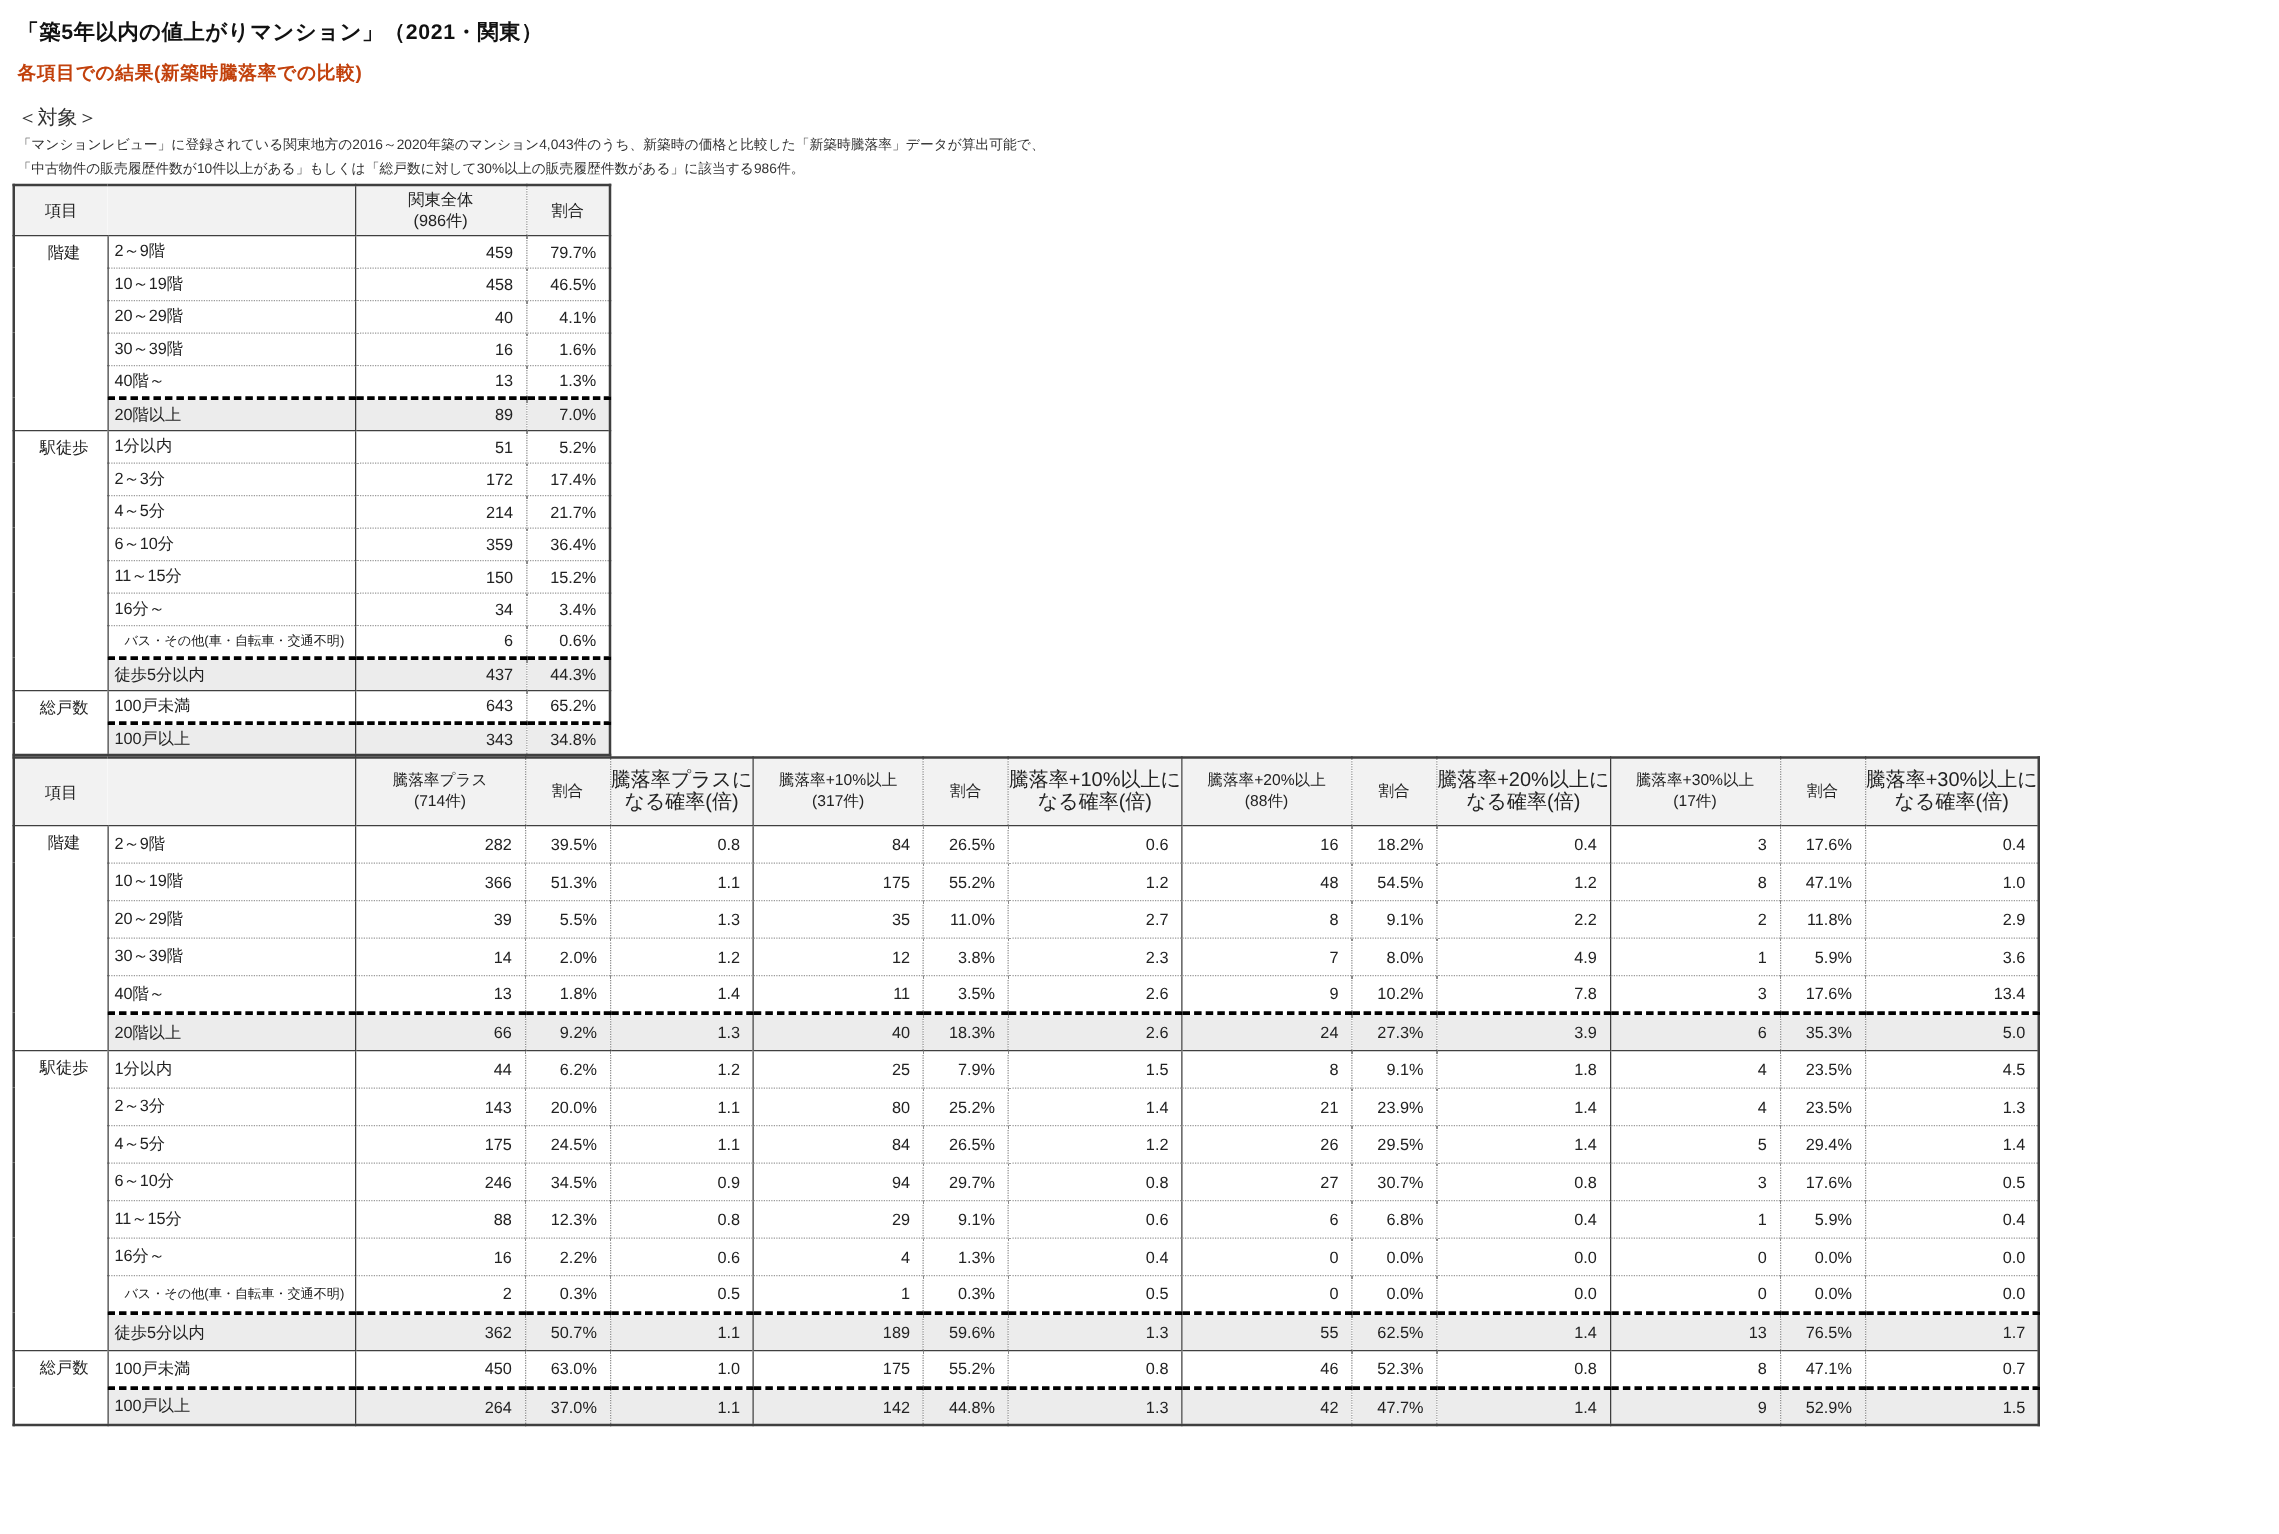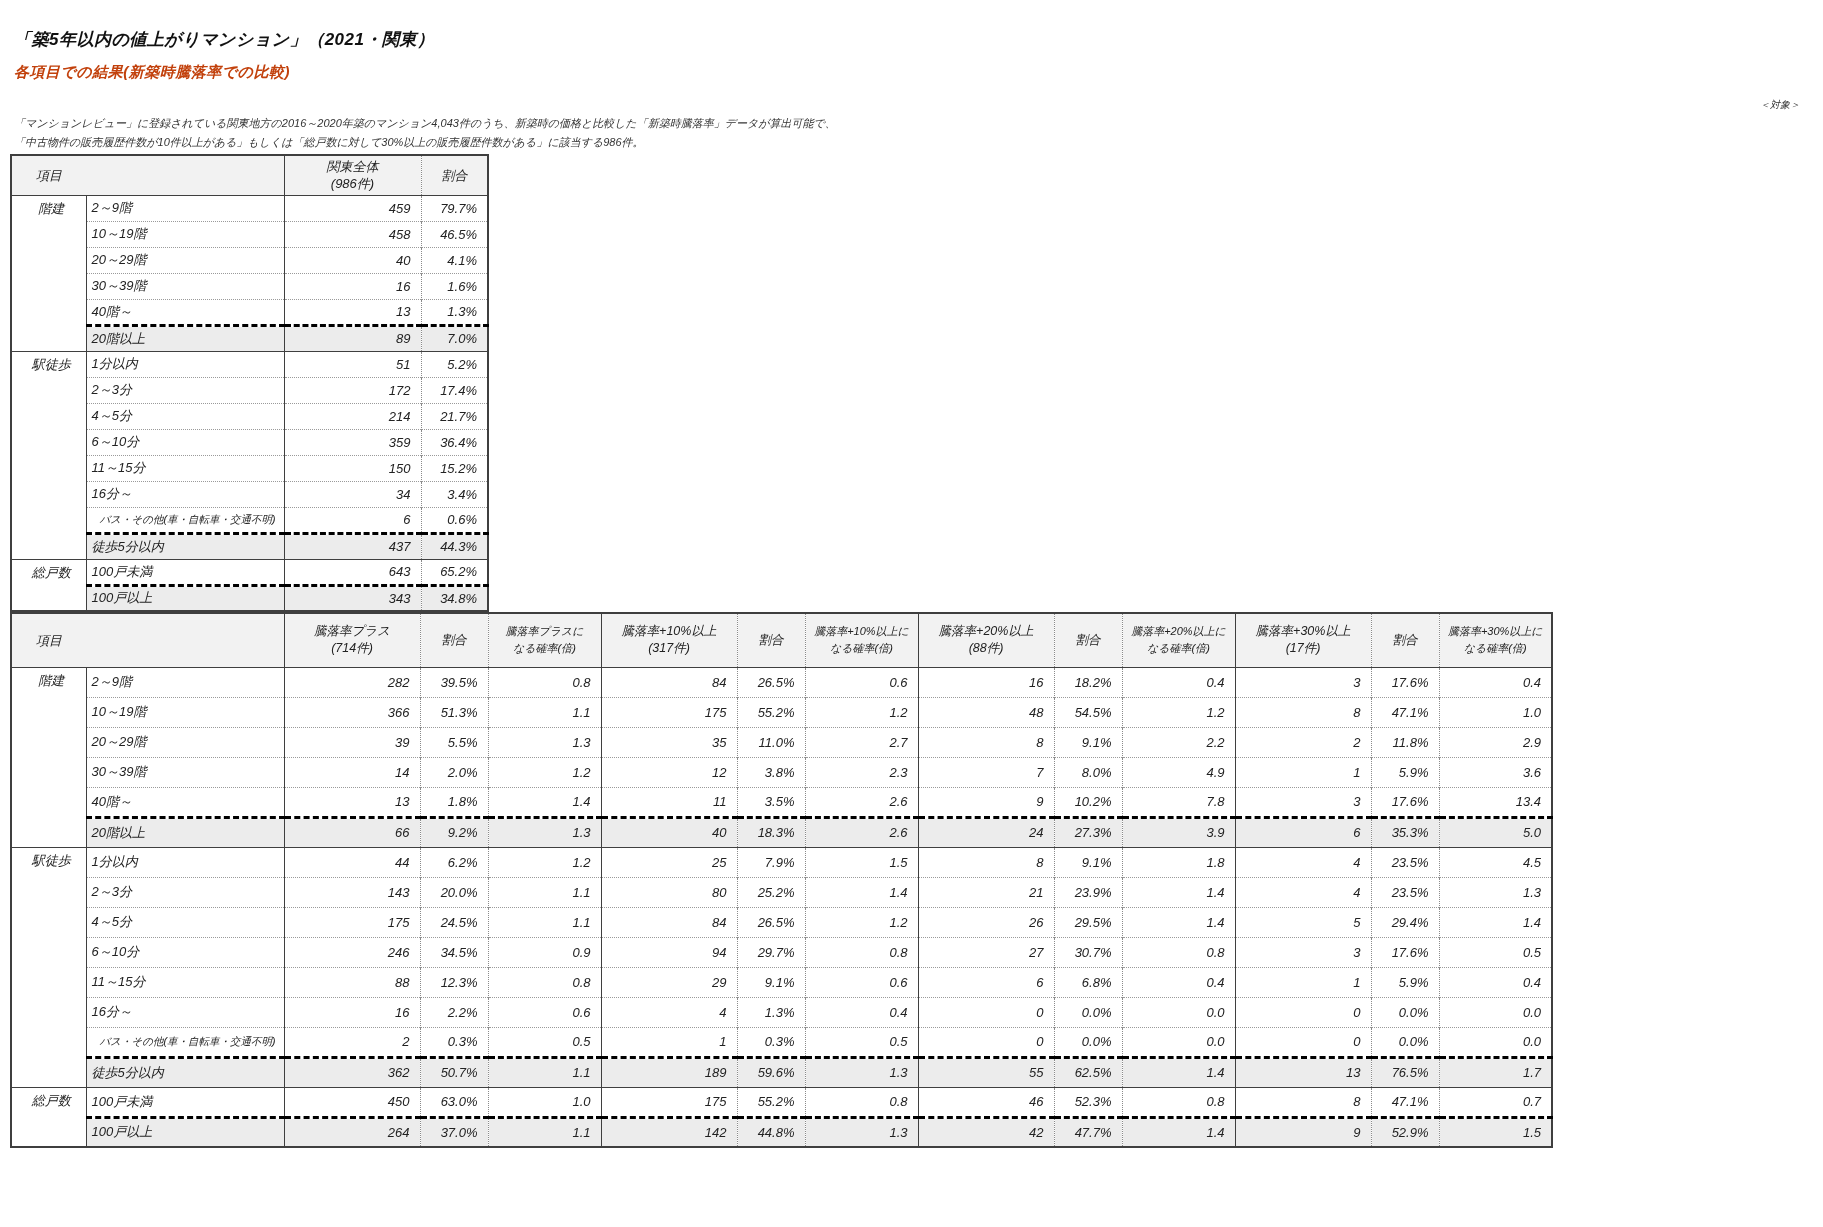--- a/index.html
+++ b/index.html
@@ -4,43 +4,41 @@
 <style>
   html, body {
     margin: 0;
     padding: 0;
     background: #ffffff;
     color: #222;
     font-family: "Liberation Sans", "DejaVu Sans", sans-serif;
   }
   .doc {
     width: 1800px;
-    padding: 24px 0 20px 10px;
+    padding: 10px 0 20px 10px;
     box-sizing: border-box;
-    font-style: italic;
   }
   .title {
     font-size: 17px;
     font-weight: bold;
     color: #111;
     margin: 4px 0 12px 4px;
     letter-spacing: 0.5px;
   }
   .subtitle {
     font-size: 15px;
     font-weight: bold;
     color: #c2410c;
     margin: 0 0 16px 4px;
     letter-spacing: 0.5px;
   }
   .target-label {
-    font-size: 10px;
+    font-size: 16px;
     color: #333;
     margin: 0 0 4px 4px;
-    text-align: right;
   }
   .target-line {
     font-size: 11px;
     color: #333;
     margin: 0 0 4px 4px;
     line-height: 15px;
   }
   table {
     border-collapse: collapse;
     table-layout: fixed;
@@ -57,21 +55,21 @@
   }
   
   td.hdr {
     background: #f2f2f2;
     text-align: center;
     vertical-align: middle;
     border-bottom: 1.5px solid #3f3f3f;
     line-height: 17px;
   }
   .h12 { font-size: 12.5px; }
-  .h11 { font-size: 11px; line-height: 15px; }
+  .h11 { font-size: 16px; line-height: 15px; }
   
   td.num { text-align: right; padding-right: 10px; }
   td.lbl { text-align: left; padding-left: 5px; }
   td.lbl.small-label { font-size: 10.5px; text-align: center; }
   td.item-cell {
     vertical-align: top;
     text-align: center;
     padding: 4px 0 0 5px;
     border-right: 1.5px solid #3f3f3f;
     background: #fff;

